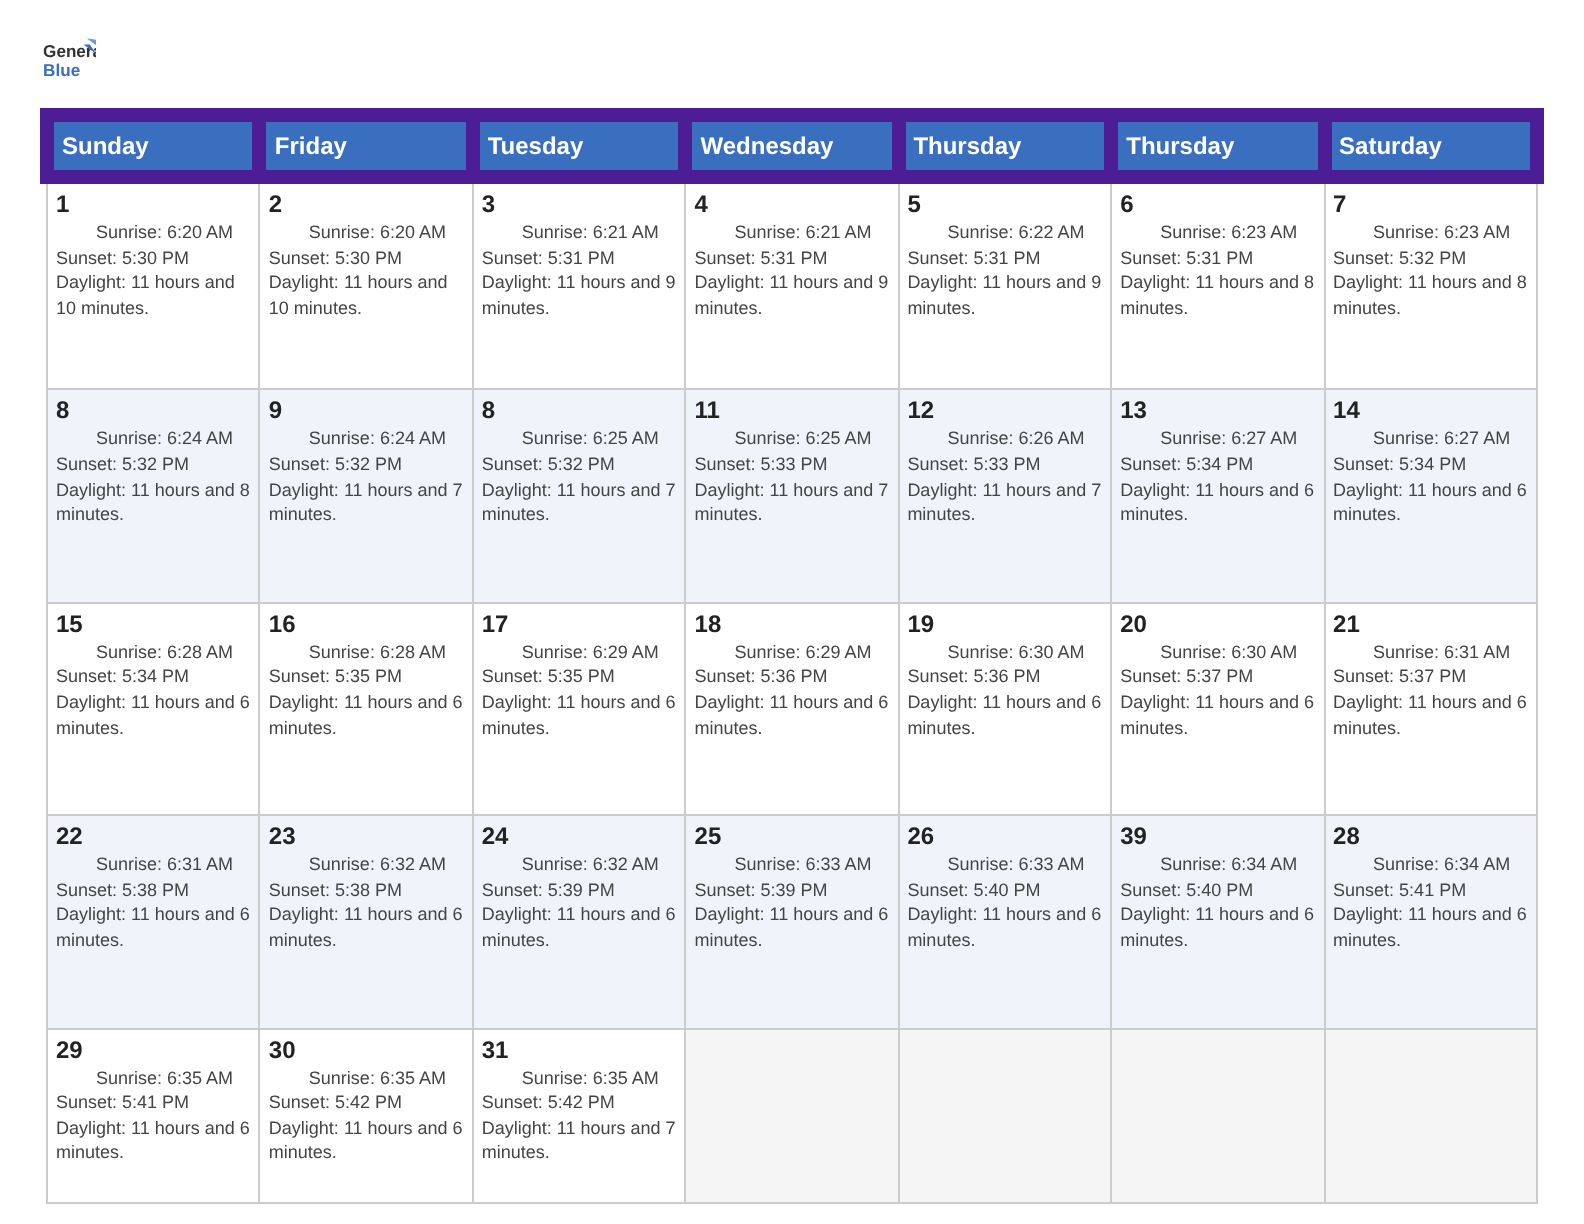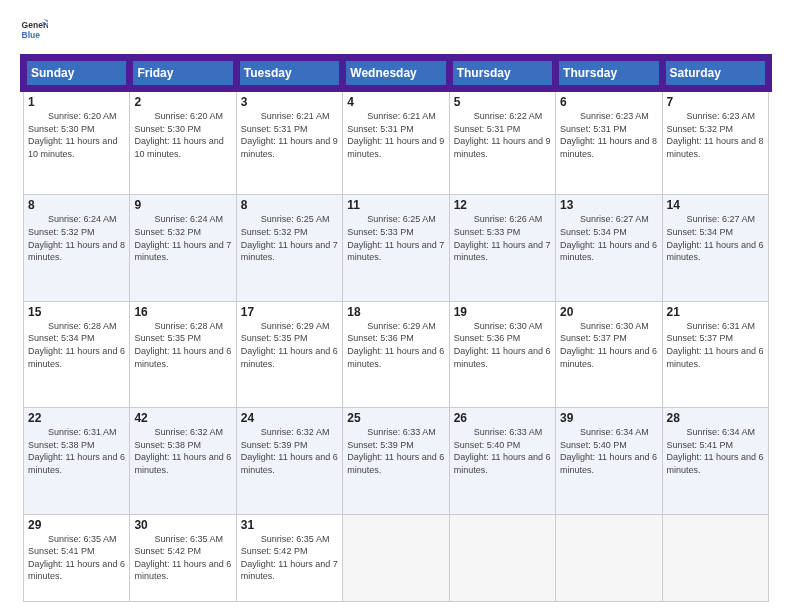--- a/index.html
+++ b/index.html
@@ -217,21 +217,21 @@
         <span class="day-num">21</span>
         <span class="day-info">Sunrise: 6:31 AM<br>Sunset: 5:37 PM<br>Daylight: 11 hours and 6 minutes.</span>
       </td>
         </tr>
         <tr>
           <td>
         <span class="day-num">22</span>
         <span class="day-info">Sunrise: 6:31 AM<br>Sunset: 5:38 PM<br>Daylight: 11 hours and 6 minutes.</span>
       </td>
           <td>
-        <span class="day-num">42</span>
+        <span class="day-num">23</span>
         <span class="day-info">Sunrise: 6:32 AM<br>Sunset: 5:38 PM<br>Daylight: 11 hours and 6 minutes.</span>
       </td>
           <td>
         <span class="day-num">24</span>
         <span class="day-info">Sunrise: 6:32 AM<br>Sunset: 5:39 PM<br>Daylight: 11 hours and 6 minutes.</span>
       </td>
           <td>
         <span class="day-num">25</span>
         <span class="day-info">Sunrise: 6:33 AM<br>Sunset: 5:39 PM<br>Daylight: 11 hours and 6 minutes.</span>
       </td>

